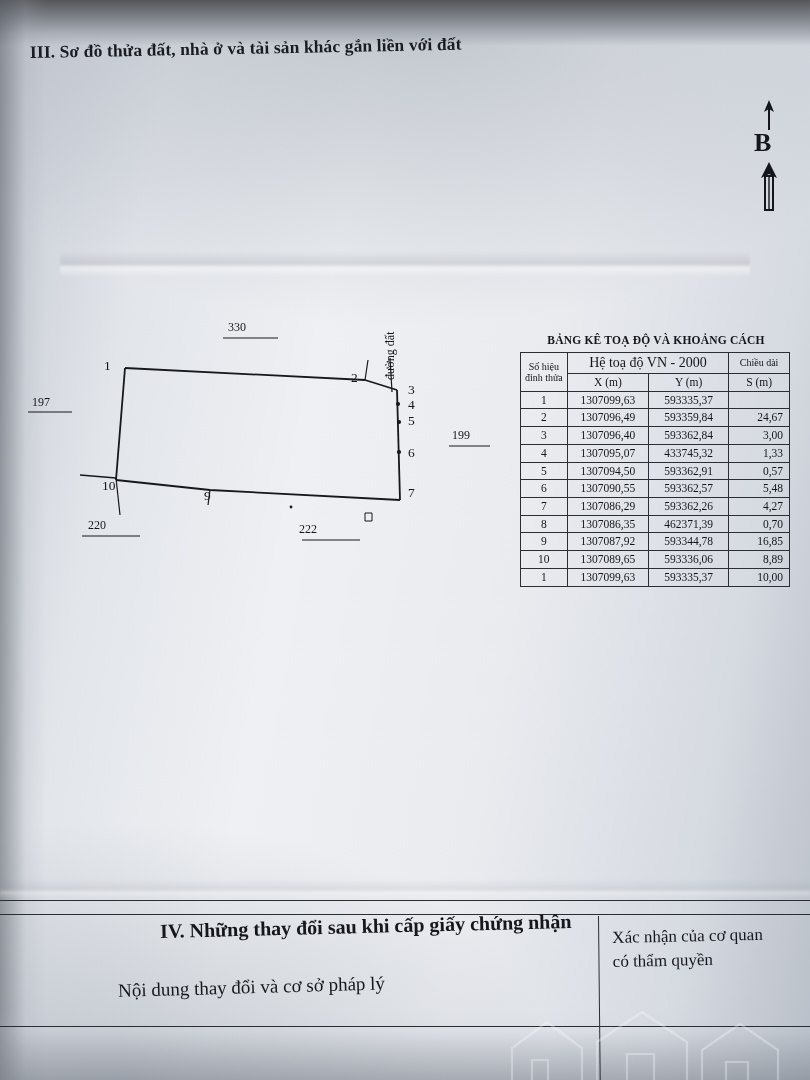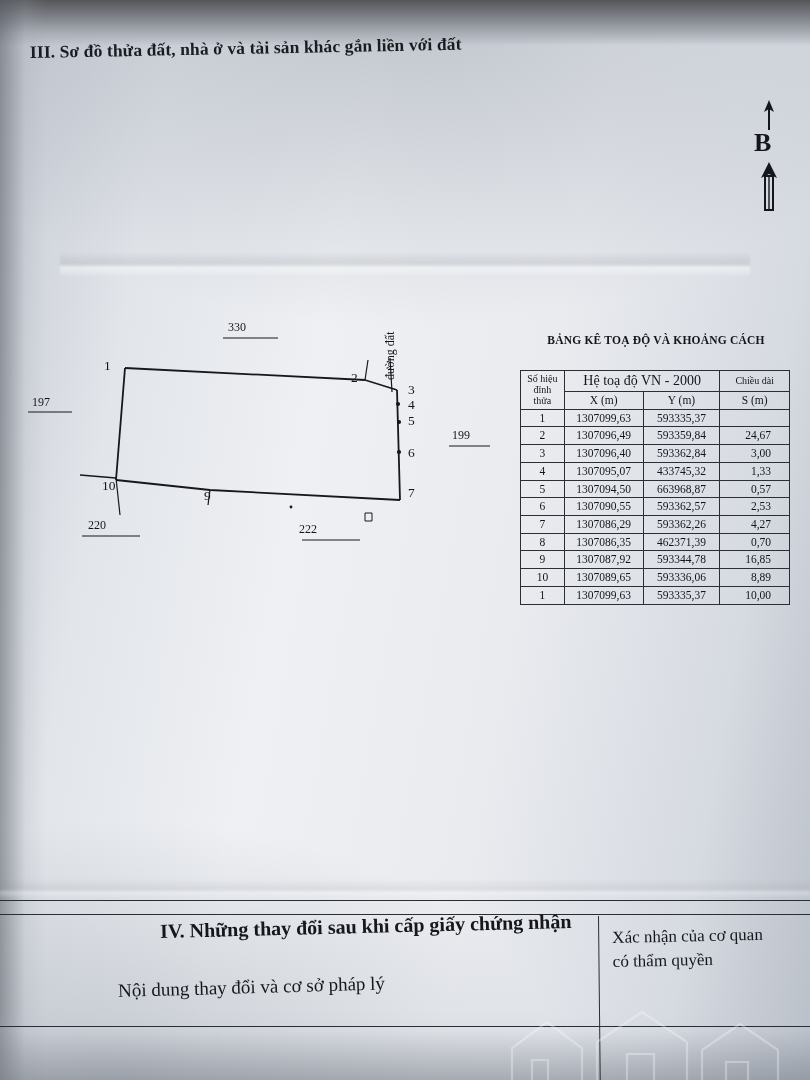--- a/index.html
+++ b/index.html
@@ -102,42 +102,42 @@
   .coord-wrap {
     position: absolute;
     left: 520px; top: 334px;
     width: 272px;
   }
   .coord-title {
     font-size: 11.5px;
     font-weight: bold;
     color: #14161b;
     text-align: center;
-    margin-bottom: 24px;
+    margin-bottom: 6px;
     letter-spacing: .2px;
   }
   table.coord {
     border-collapse: collapse;
     width: 270px;
     font-size: 11.5px;
     color: #13151a;
     background: transparent;
   }
   table.coord th, table.coord td {
     border: 1px solid #2b2e34;
     padding: 1px 3px;
     font-weight: normal;
     text-align: center;
     line-height: 1.28;
   }
   table.coord th.hdr-span { font-size: 14px; }
   table.coord th.small { font-size: 10px; line-height: 1.12; }
   table.coord td.stt { width: 46px; }
   table.coord td.xv, table.coord td.yv { width: 80px; }
-  table.coord td.sv { width: 58px; text-align: right; padding-right: 18px; }
+  table.coord td.sv { width: 58px; text-align: right; padding-right: 6px; }
   table.coord td.sv.empty { }
 
   
   .rule {
     position: absolute;
     left: 0; width: 810px;
     height: 0;
     border-top: 1.4px solid #2a2d33;
   }
   .sec4-title {
@@ -310,28 +310,28 @@
           </tr>
           <tr>
             <td class="stt">4</td>
             <td class="xv">1307095,07</td>
             <td class="yv">433745,32</td>
             <td class="sv">1,33</td>
           </tr>
           <tr>
             <td class="stt">5</td>
             <td class="xv">1307094,50</td>
-            <td class="yv">663968,87</td>
+            <td class="yv">593362,91</td>
             <td class="sv">0,57</td>
           </tr>
           <tr>
             <td class="stt">6</td>
             <td class="xv">1307090,55</td>
             <td class="yv">593362,57</td>
-            <td class="sv">2,53</td>
+            <td class="sv">5,48</td>
           </tr>
           <tr>
             <td class="stt">7</td>
             <td class="xv">1307086,29</td>
             <td class="yv">593362,26</td>
             <td class="sv">4,27</td>
           </tr>
           <tr>
             <td class="stt">8</td>
             <td class="xv">1307086,35</td>

